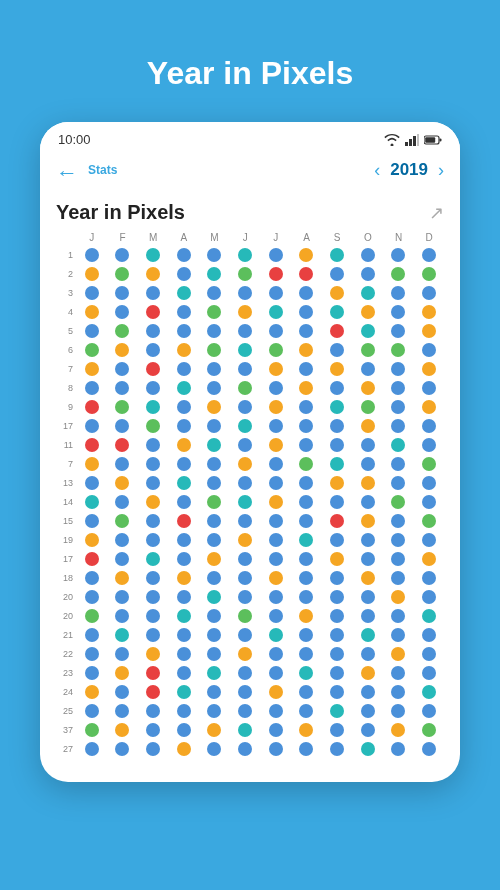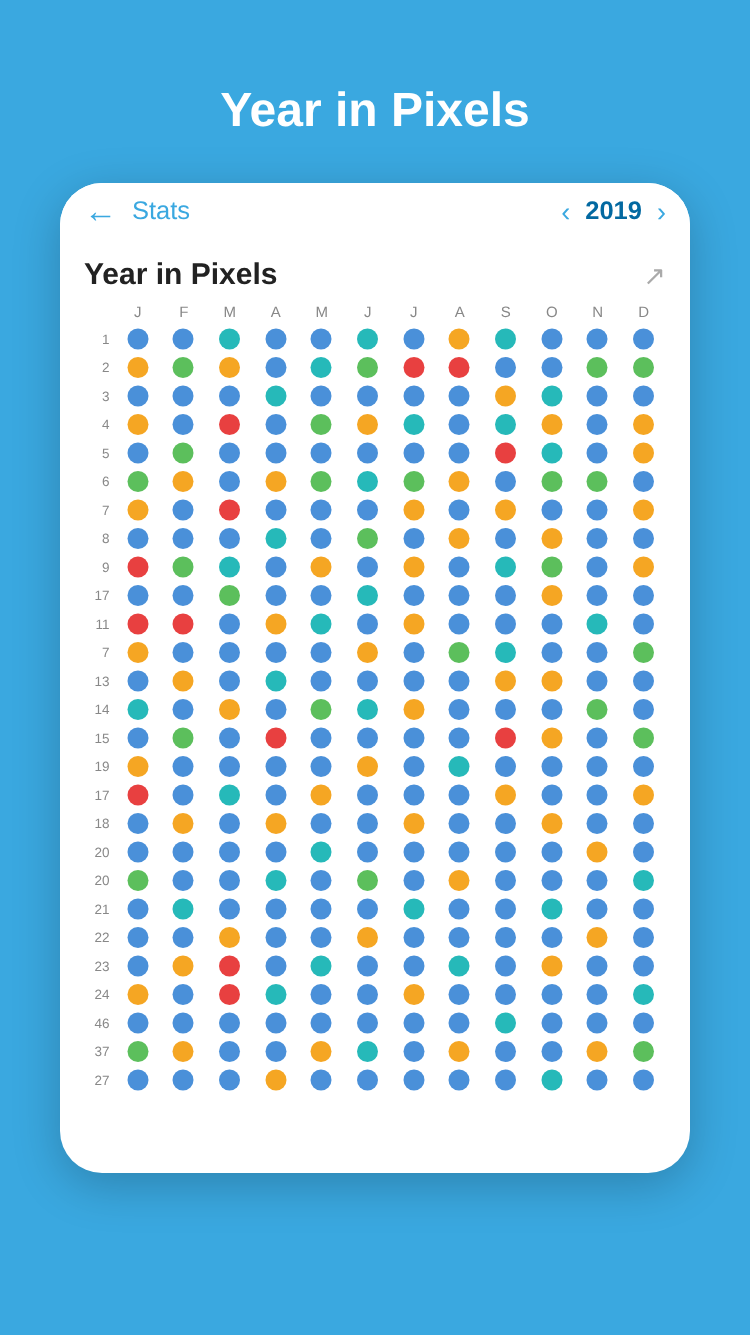--- a/index.html
+++ b/index.html
@@ -69,22 +69,22 @@
     }
     .nav-bar .back-arrow {
       color: #3AA8E0;
       font-size: 22px;
       font-weight: 700;
       cursor: pointer;
       margin-right: 2px;
     }
     .nav-bar .stats-label {
       color: #3AA8E0;
-      font-size: 17px;
-      font-weight: 400;
+      font-size: 12px;
+      font-weight: 700;
     }
     .nav-bar .year-nav {
       display: flex;
       align-items: center;
       gap: 10px;
       margin-left: auto;
     }
     .nav-bar .year-nav .chevron {
       color: #3AA8E0;
       font-size: 18px;
@@ -162,20 +162,42 @@
     .dot-teal   { background: #26B9B9; }
   </style>
 </head>
 <body>
 
 <div class="hero-text">
   <span class="year-in-pixels">Year in Pixels</span>
 </div>
 
 <div class="phone-frame">
+  <div class="status-bar">
+    <span class="status-time">10:00</span>
+    <div class="status-icons">
+
+      <svg width="16" height="12" viewBox="0 0 16 12">
+        <path d="M8 9.5a1.5 1.5 0 100 3 1.5 1.5 0 000-3zm-3.5-2.2C5.6 6.2 6.8 5.5 8 5.5s2.4.7 3.5 1.8l1.2-1.2C11.2 4.6 9.7 3.7 8 3.7s-3.2.9-4.7 2.4l1.2 1.2zm-3-3C3.2 2.4 5.5 1.2 8 1.2s4.8 1.2 6.5 3.1l1.2-1.2C13.7.9 11 0 8 0S2.3.9.3 3.1l1.2 1.2z"></path>
+      </svg>
+
+      <svg width="14" height="12" viewBox="0 0 14 12">
+        <rect x="0" y="8" width="3" height="4"></rect>
+        <rect x="4" y="5" width="3" height="7"></rect>
+        <rect x="8" y="2" width="3" height="10"></rect>
+        <rect x="12" y="0" width="2" height="12" opacity="0.3"></rect>
+      </svg>
+
+      <svg width="18" height="10" viewBox="0 0 18 10">
+        <rect x="0" y="1" width="15" height="8" rx="2" ry="2" fill="none" stroke="#333" stroke-width="1.2"></rect>
+        <rect x="1.2" y="2.2" width="10" height="5.6" rx="1"></rect>
+        <rect x="15.5" y="3.5" width="2" height="3" rx="1"></rect>
+      </svg>
+    </div>
+  </div>
 
   <div class="nav-bar">
     <span class="back-arrow">←</span>
     <span class="stats-label">Stats</span>
     <div class="year-nav">
       <span class="chevron">‹</span>
       <span class="year-label">2019</span>
       <span class="chevron">›</span>
     </div>
   </div>
@@ -1132,21 +1154,21 @@
             <div class="dot dot-blue"></div>
           </div>
           <div class="dot-cell">
             <div class="dot dot-blue"></div>
           </div>
           <div class="dot-cell">
             <div class="dot dot-teal"></div>
           </div>
         </div>
         <div class="month-row">
-          <div class="row-num">46</div>
+          <div class="row-num">25</div>
           <div class="dot-cell">
             <div class="dot dot-blue"></div>
           </div>
           <div class="dot-cell">
             <div class="dot dot-blue"></div>
           </div>
           <div class="dot-cell">
             <div class="dot dot-blue"></div>
           </div>
           <div class="dot-cell">

